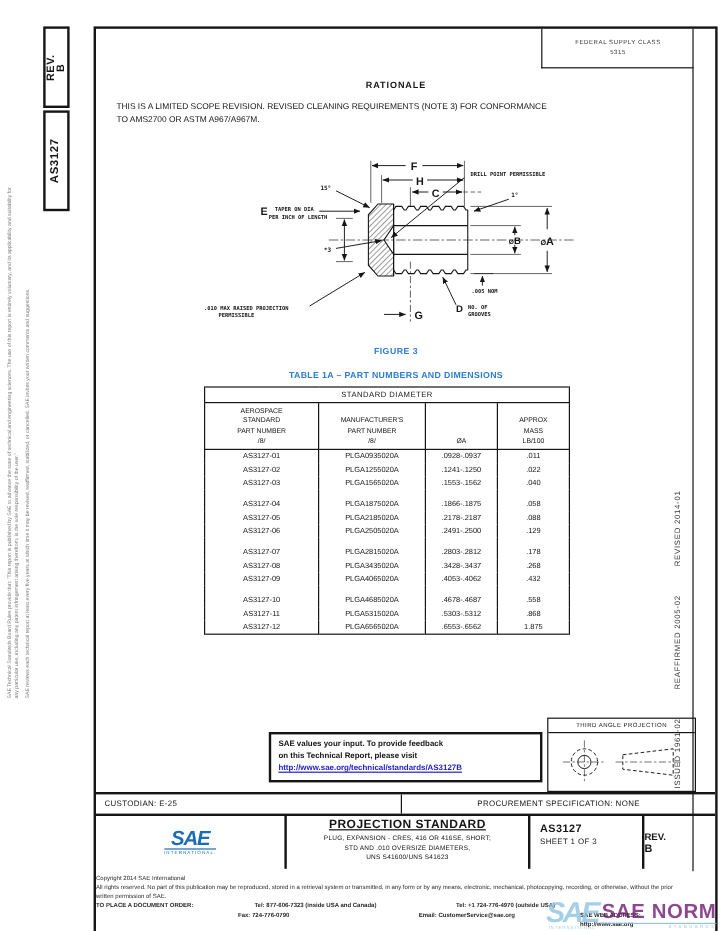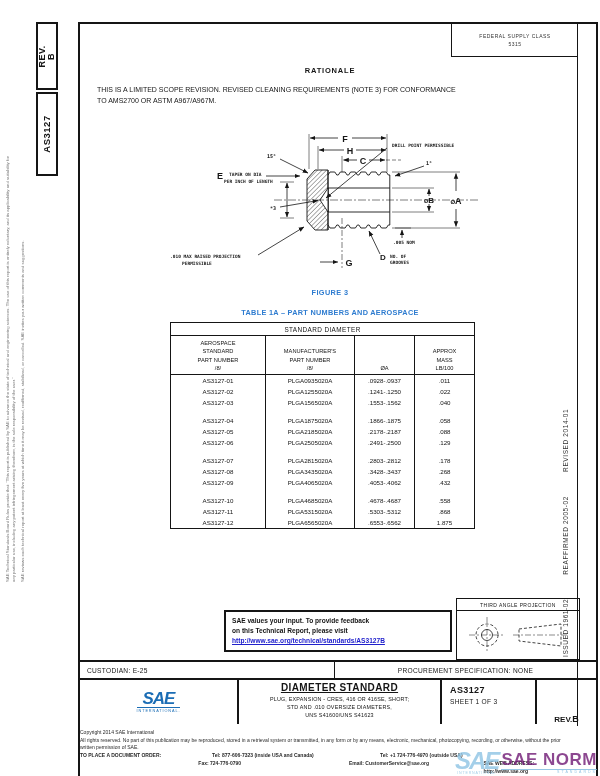--- a/index.html
+++ b/index.html
@@ -76,21 +76,21 @@
                   padding-left:7px;box-sizing:border-box;letter-spacing:.3px;}
   .procurement-cell{flex:1;display:flex;align-items:center;justify-content:center;letter-spacing:.3px;}
 
   .title-block{position:absolute;left:0;top:654px;width:516px;height:46px;
                border-top:2px solid #151515;display:flex;box-sizing:border-box;}
   .tb-cell{box-sizing:border-box;height:100%;}
   .tb-logo{width:157px;display:flex;align-items:center;justify-content:center;}
   .tb-title{width:205px;border-left:2px solid #151515;border-right:2px solid #151515;
             text-align:center;padding-top:2px;}
   .tb-num{width:95px;border-right:2px solid #151515;padding:5px 0 0 8px;}
-  .tb-rev{flex:1;display:flex;flex-direction:row;align-items:flex-end;justify-content:center;}
+  .tb-rev{flex:1;display:flex;flex-direction:column;align-items:flex-start;justify-content:center;}
   .std-type{font-size:10px;font-weight:bold;text-decoration:underline;letter-spacing:.4px;}
   .std-title{font-size:5.4px;line-height:1.5;margin-top:1.5px;letter-spacing:.2px;}
   .doc-num{font-size:9px;font-weight:bold;letter-spacing:.4px;}
   .doc-sheet{font-size:6.6px;margin-top:3px;letter-spacing:.3px;}
   .rev-label{font-size:8px;font-weight:bold;}
   .rev-value{font-size:9px;font-weight:bold;}
 
   .sae-logo{text-align:center;}
   .sae-word{font-style:italic;font-weight:bold;font-size:17px;line-height:.9;
             color:#1b6db5;letter-spacing:-1px;}
@@ -217,21 +217,21 @@
       <text class="svg-note" x="225" y="124">.005 NOM</text>
       <text class="svg-dim" x="181" y="145.8" text-anchor="middle">G</text>
       <text class="svg-dim-sm" x="212" y="140">D</text>
       <text class="svg-note" x="222" y="137.5">NO. OF</text>
       <text class="svg-note" x="222" y="143.5">GROOVES</text>
       <text class="svg-note" x="2" y="138">.010 MAX RAISED PROJECTION</text>
       <text class="svg-note" x="14" y="144.5">PERMISSIBLE</text>
     </svg>
 
     <div class="fig-caption">FIGURE 3</div>
-    <div class="table-title">TABLE 1A – PART NUMBERS AND AEROSPACE</div>
+    <div class="table-title">TABLE 1A – PART NUMBERS AND DIMENSIONS</div>
 
     <div class="table-wrap">
       <table class="dim">
         <colgroup>
             <col style="width:95px">
             <col style="width:89px">
             <col style="width:60px">
             <col style="width:60px">
           </colgroup>
         <thead>
@@ -373,21 +373,21 @@
     </div>
 
     <div class="title-block">
       <div class="tb-cell tb-logo">
         <div class="sae-logo">
           <div class="sae-word">SAE</div>
           <div class="sae-intl">INTERNATIONAL.</div>
         </div>
       </div>
       <div class="tb-cell tb-title">
-        <div class="std-type">DIAMETER STANDARD</div>
+        <div class="std-type">PROJECTION STANDARD</div>
         <div class="std-title">
           <div>PLUG, EXPANSION - CRES, 416 OR 416SE, SHORT;</div>
           <div>STD AND .010 OVERSIZE DIAMETERS,</div>
           <div>UNS S41600/UNS S41623</div>
         </div>
       </div>
       <div class="tb-cell tb-num">
         <div class="doc-num">AS3127</div>
         <div class="doc-sheet">SHEET 1 OF 3</div>
       </div>

